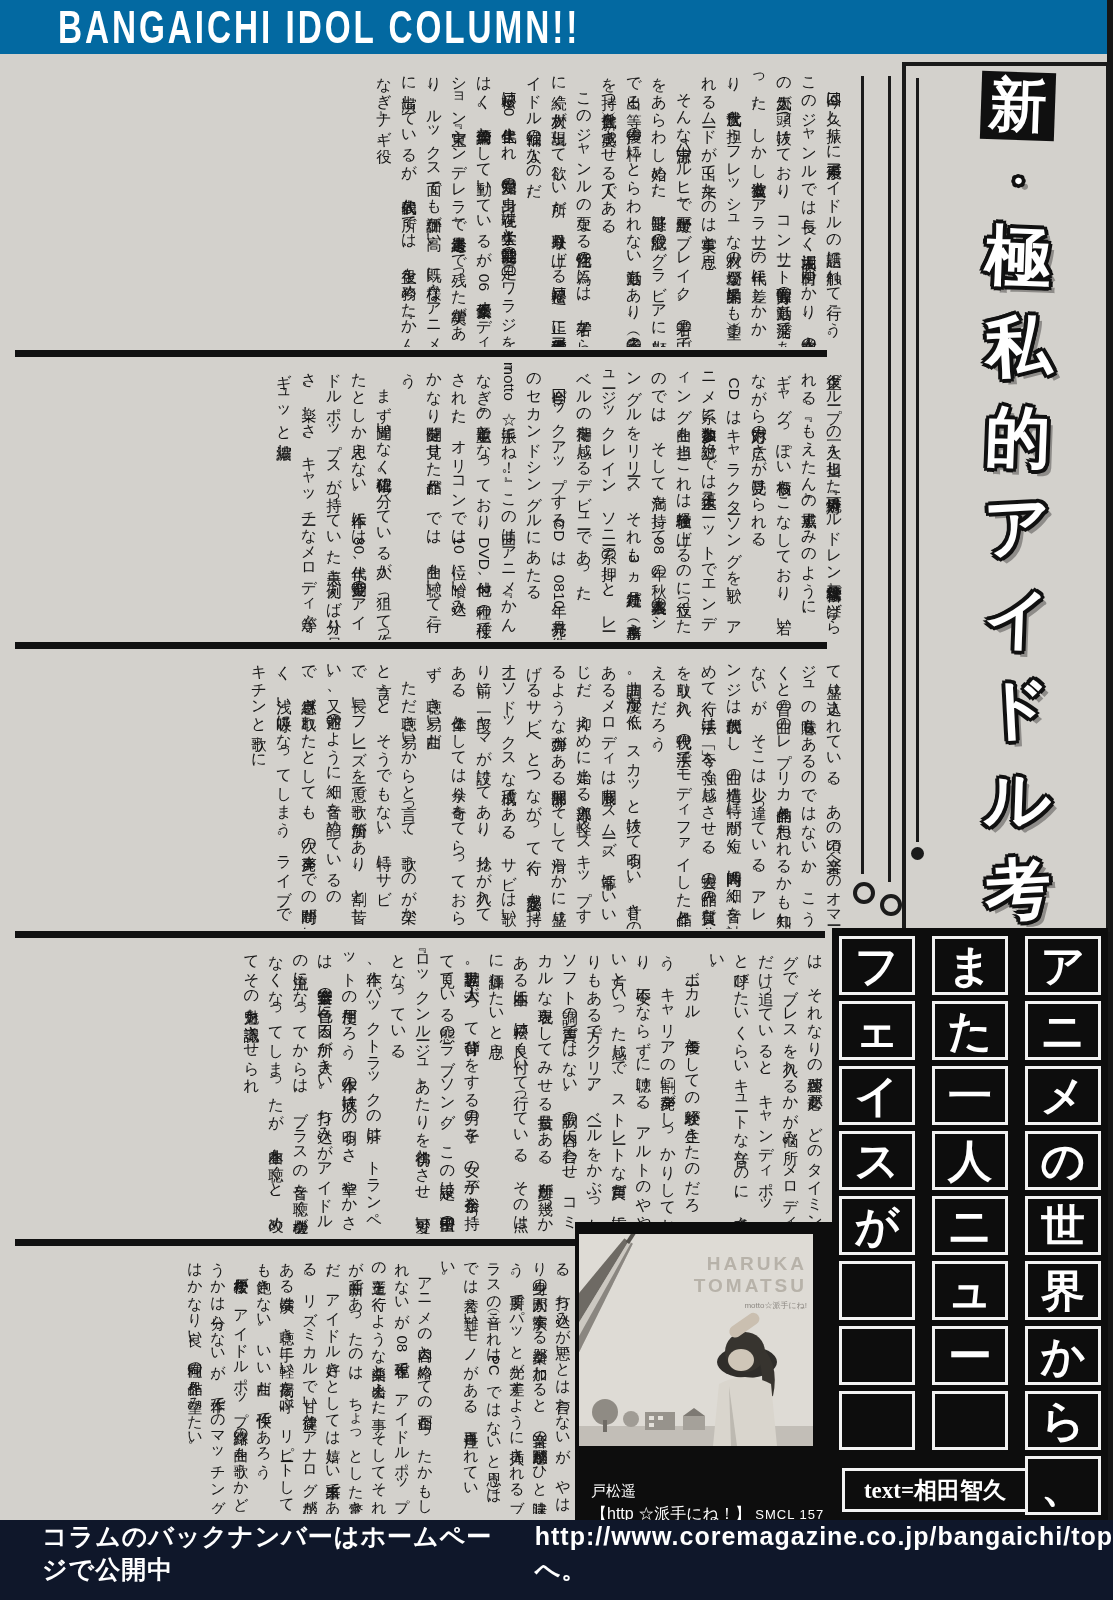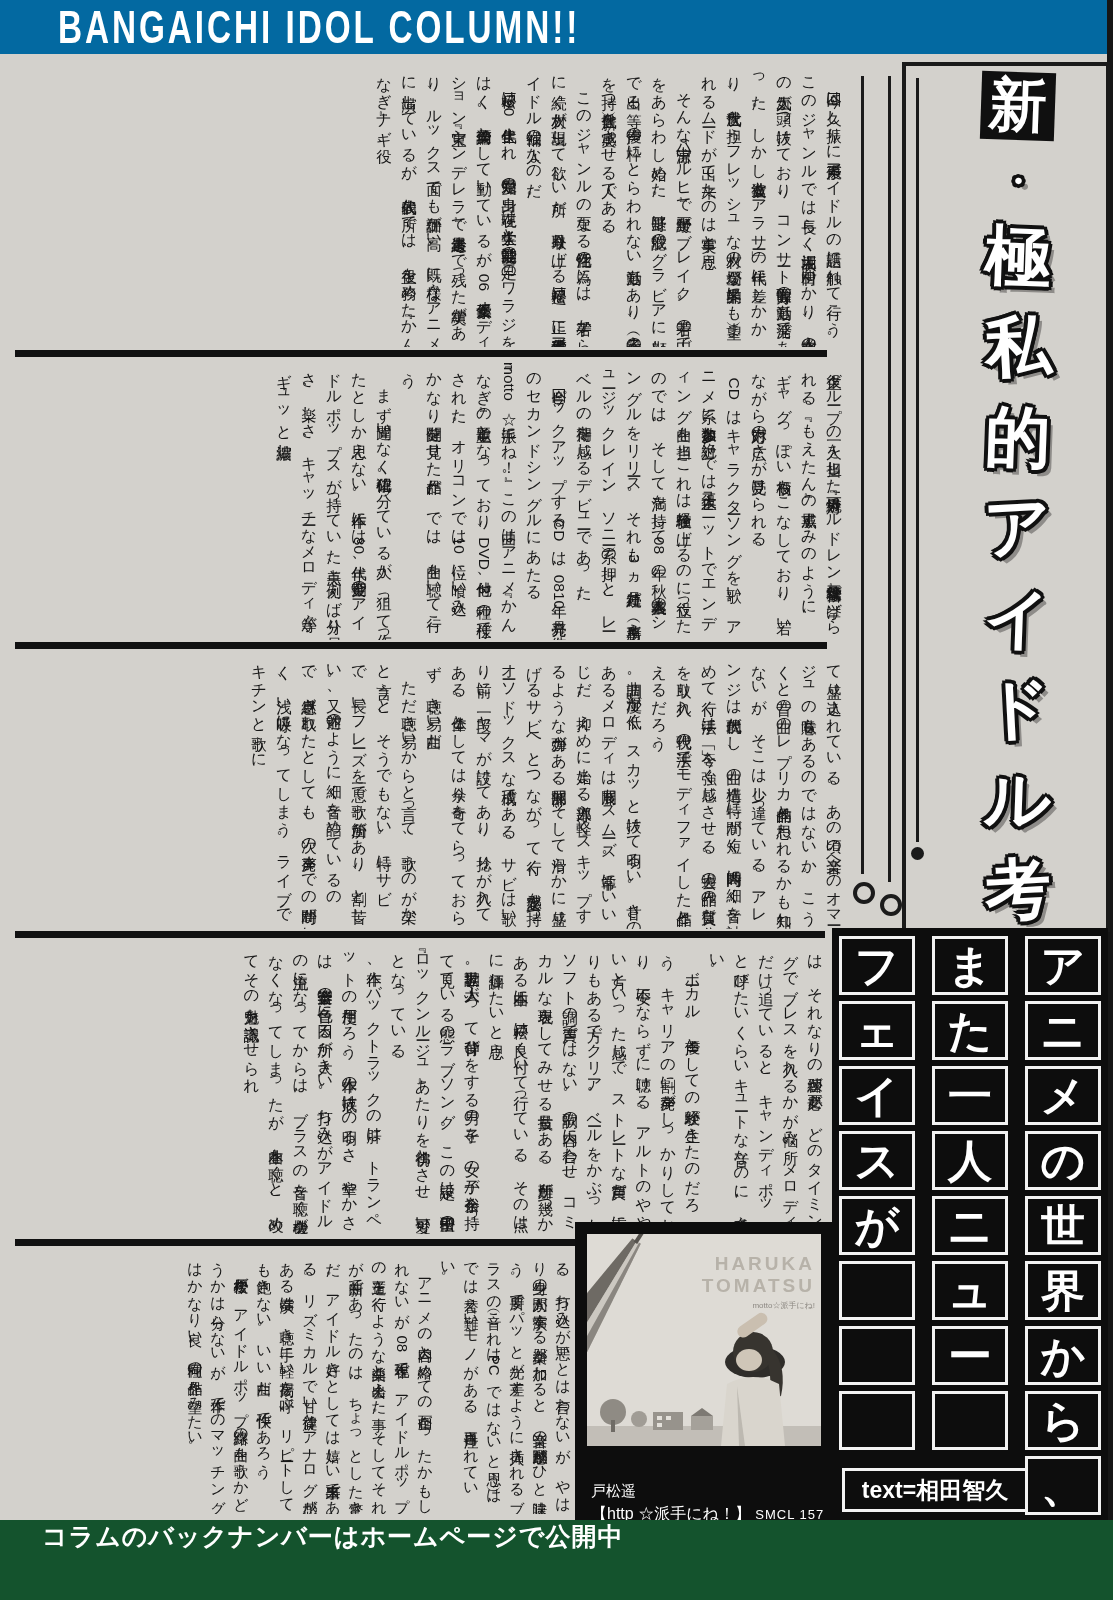--- a/index.html
+++ b/index.html
@@ -53,43 +53,43 @@
   .b5{left:15px;top:1252px;width:560px;height:262px;line-height:23px;font-size:15px;}
 
   .divider{position:absolute;background:#111;height:7px;}
   .d1{left:15px;top:350px;width:812px;}
   .d2{left:15px;top:642px;width:812px;}
   .d3{left:15px;top:931px;width:810px;}
   .d4{left:15px;top:1239px;width:560px;}
 
   
   .cd-panel{position:absolute;left:575px;top:1222px;width:258px;height:298px;background:#0d0d0d;}
-  .cd-photo{position:absolute;left:12px;top:12px;width:234px;height:212px;background:#dedbd5;overflow:hidden;}
+  .cd-photo{position:absolute;left:4px;top:12px;width:234px;height:212px;background:#dedbd5;overflow:hidden;}
   .cd-caption{position:absolute;left:16px;top:230px;right:8px;color:#fff;font-family:sans-serif;}
   .cd-caption .l1{font-size:15px;line-height:22px;margin-top:28px;}
   .cd-caption .l2{font-size:16px;line-height:24px;}
   .cd-caption .code{font-size:13px;font-family:"Liberation Sans",sans-serif;letter-spacing:1px;}
 
   
   .headline-panel{position:absolute;left:832px;top:928px;width:276px;height:592px;background:#0d0d0d;
           display:flex;flex-direction:row-reverse;justify-content:space-between;
           padding:0;box-sizing:border-box;}
   .hcol{display:flex;flex-direction:column;justify-content:flex-start;width:90px;box-sizing:border-box;
           padding-top:5px;}
   .hcol-2,.hcol-3{padding-bottom:54px;}
   .gcell{width:70px;height:53px;border:3px solid #f2f2f2;margin:3px auto 3px auto;
           display:flex;align-items:center;justify-content:center;
           color:#fff;font-family:sans-serif;font-weight:700;font-size:44px;line-height:1;}
   .credit-box{position:absolute;left:10px;bottom:8px;width:180px;height:38px;border:3px solid #f2f2f2;
           display:flex;align-items:center;justify-content:center;color:#fff;
-          font-family:Liberation Sans, sans-serif;font-weight:700;font-size:23px;}
-
-  
-  .footer{position:absolute;left:0;top:1520px;width:1113px;height:80px;background:#14532d;
-          display:flex;flex-direction:column;justify-content:space-between;}
+          font-family:Liberation Serif, serif;font-weight:700;font-size:23px;}
+
+  
+  .footer{position:absolute;left:0;top:1520px;width:1113px;height:80px;background:#0f172a;
+          display:flex;flex-direction:row;justify-content:flex-end;}
   .footer div{color:#fff;font-family:sans-serif;font-weight:700;font-size:25px;line-height:33px;
           margin-left:42px;letter-spacing:1px;}
 </style>
 </head>
 <body>
 
 <div class="banner">
   <div class="banner-title">BANGAICHI IDOL COLUMN!!</div>
 </div>
 
@@ -215,13 +215,14 @@
       <div class="gcell jp">が</div>
       <div class="gcell jp"></div>
       <div class="gcell jp"></div>
       <div class="gcell jp"></div>
     </div>
   <div class="credit-box jp">text=相田智久</div>
 </div>
 
 <div class="footer">
   <div class="jp">コラムのバックナンバーはホームページで公開中</div>
+  <div class="jp">http://www.coremagazine.co.jp/bangaichi/top へ。</div>
 </div>
 
 </body></html>

